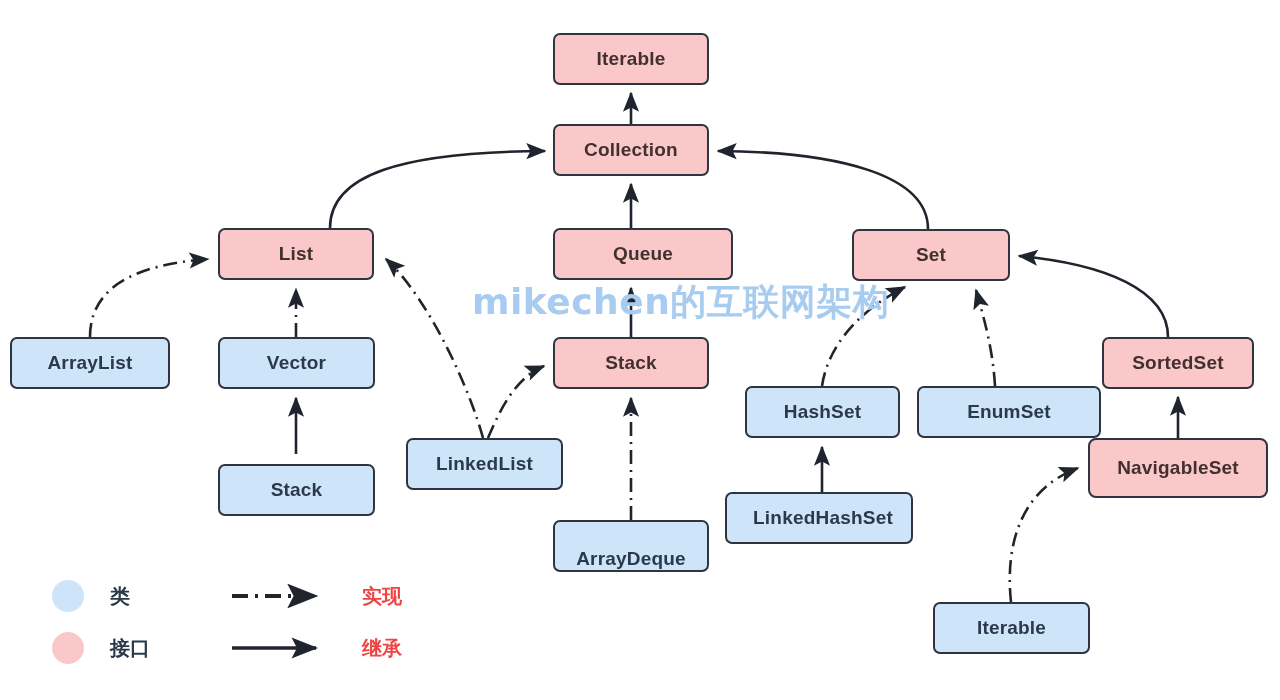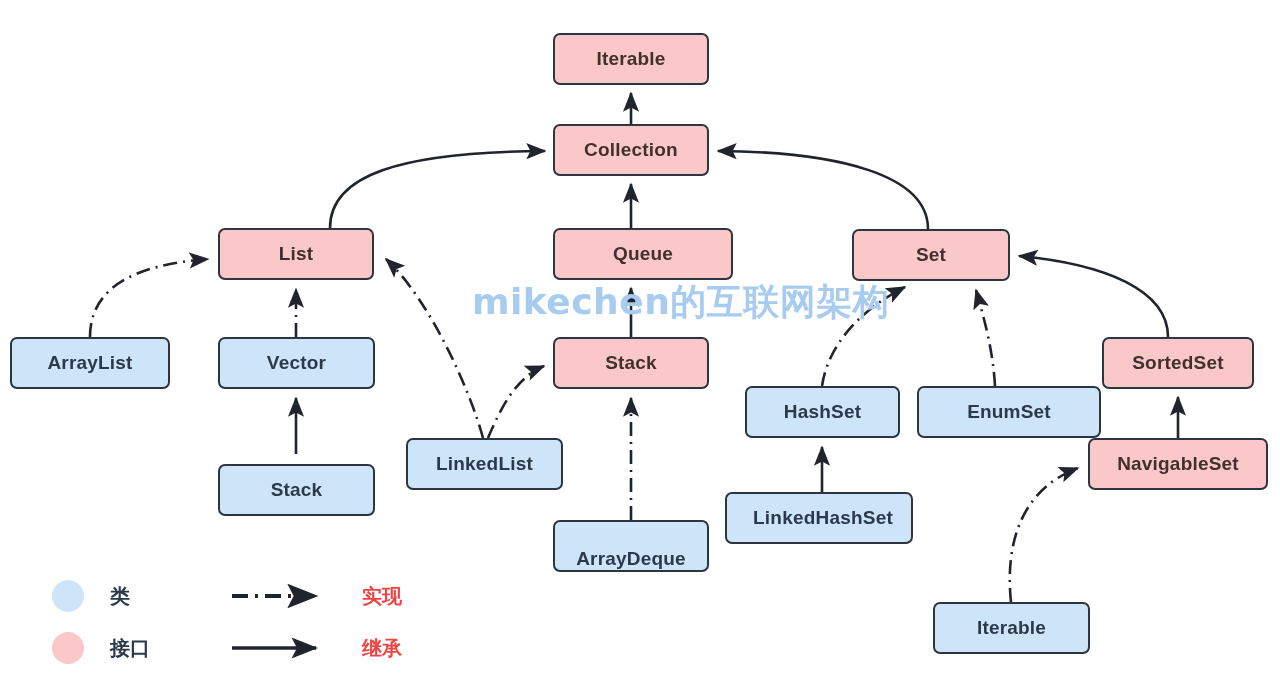--- a/index.html
+++ b/index.html
@@ -143,21 +143,21 @@
     </div>
     <div class="node iface" style="left: 852px; top: 229px; width: 158px; height: 52px;">
       <span>Set</span>
     </div>
     <div class="node iface" style="left: 553px; top: 337px; width: 156px; height: 52px;">
       <span>Stack</span>
     </div>
     <div class="node iface" style="left: 1102px; top: 337px; width: 152px; height: 52px;">
       <span>SortedSet</span>
     </div>
-    <div class="node iface" style="left: 1088px; top: 438px; width: 180px; height: 52px;">
+    <div class="node iface" style="left: 1088px; top: 438px; width: 180px; height: 60px; border-radius: 8px;">
       <span>NavigableSet</span>
     </div>
     <div class="node cls" style="left: 10px; top: 337px; width: 160px; height: 52px;">
       <span>ArrayList</span>
     </div>
     <div class="node cls" style="left: 218px; top: 337px; width: 157px; height: 52px;">
       <span>Vector</span>
     </div>
     <div class="node cls" style="left: 218px; top: 454px; width: 157px; height: 52px; margin-top: 10px;">
       <span>Stack</span>

